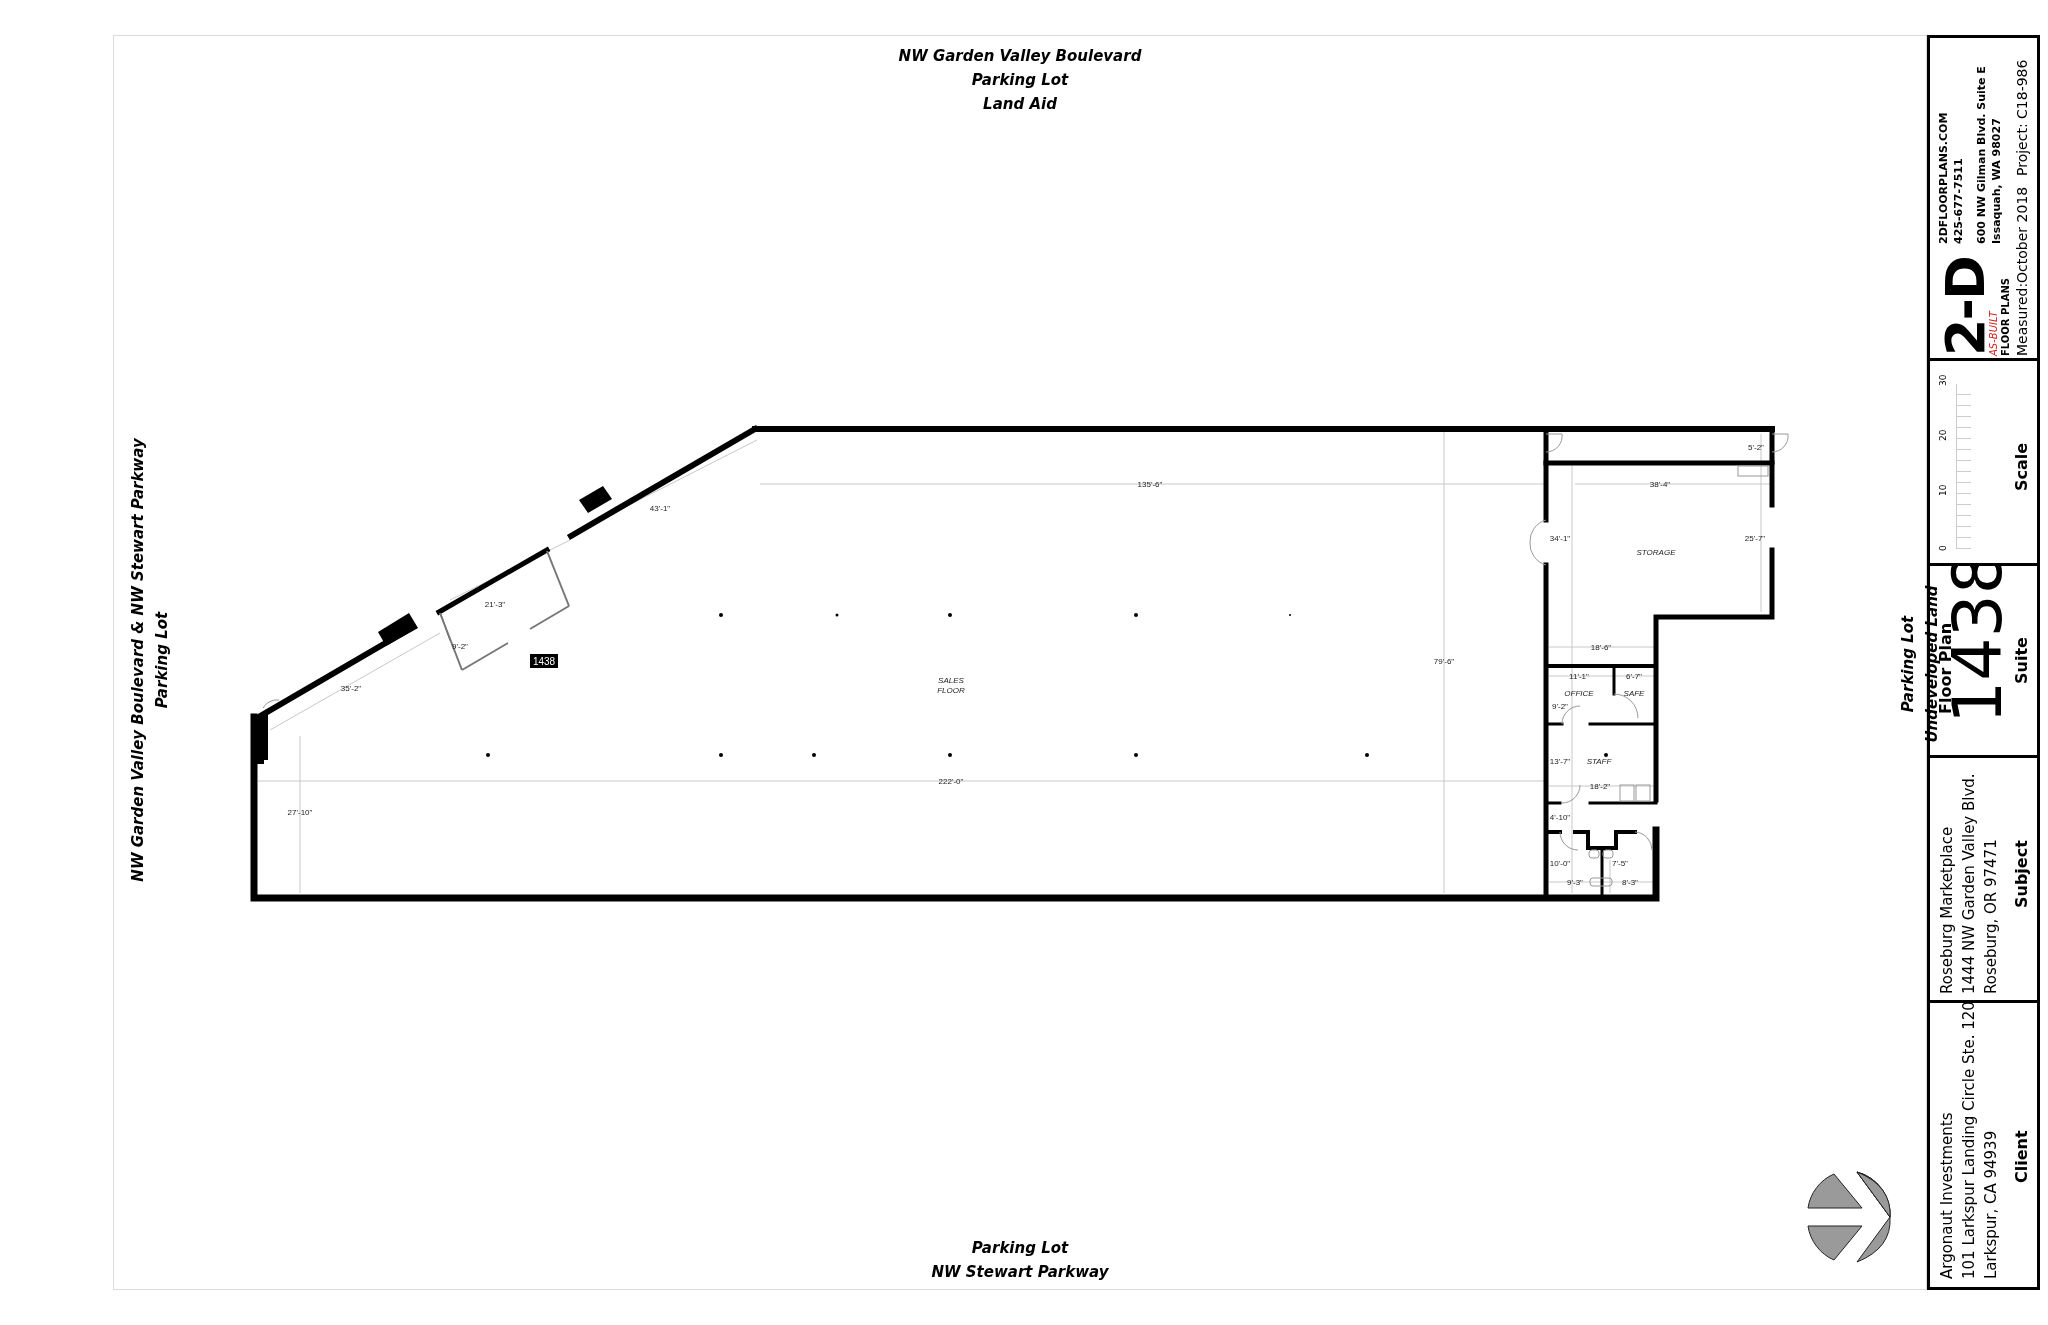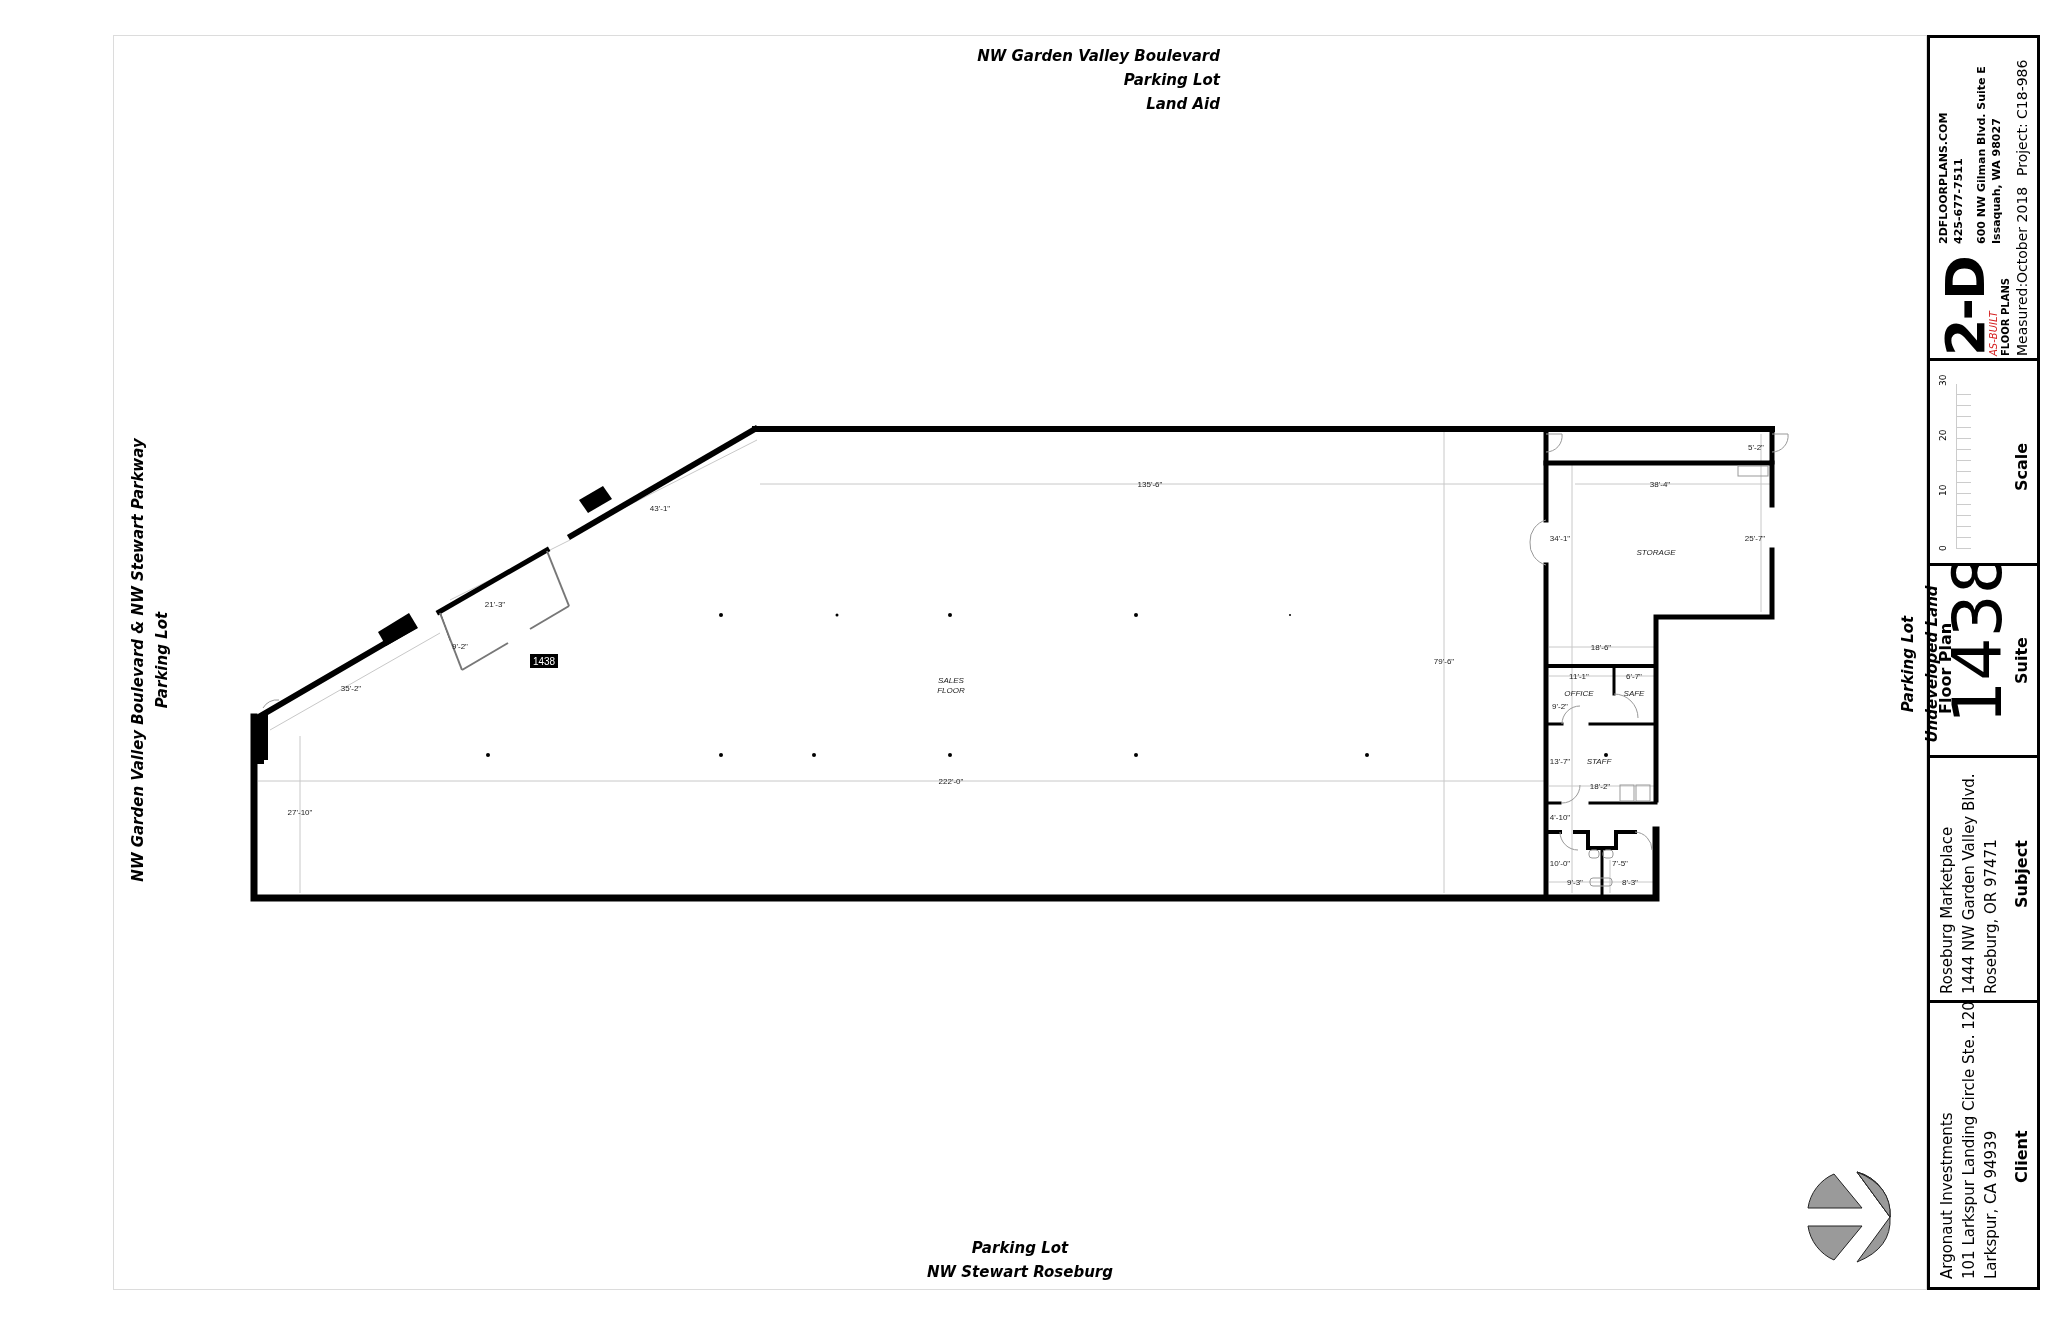--- a/index.html
+++ b/index.html
@@ -16,28 +16,28 @@
   .addr{font-size:15px;line-height:22px;}
   .lbl-b{font-size:16px;font-weight:bold;}
   .dim{font-family:"Liberation Sans",sans-serif;font-size:8px;fill:#222;}
   .room{font-family:"Liberation Sans",sans-serif;font-size:8px;font-style:italic;fill:#222;}
 </style>
 </head>
 <body>
 
 <div class="frame"></div>
 
-<div class="road" style="left:820px;top:44px;width:400px;text-align:right;">
+<div class="road" style="left:820px;top:44px;width:400px;">
   <div>NW Garden Valley Boulevard</div>
   <div>Parking Lot</div>
   <div>Land Aid</div>
 </div>
 <div class="road" style="left:820px;top:1236px;width:400px;">
   <div>Parking Lot</div>
-  <div>NW Stewart Roseburg</div>
+  <div>NW Stewart Parkway</div>
 </div>
 <div class="road vert" style="left:-110px;top:636px;width:520px;">
   <div>NW Garden Valley Boulevard &amp; NW Stewart Parkway</div>
   <div>Parking Lot</div>
 </div>
 <div class="road vert" style="left:1770px;top:640px;width:300px;">
   <div>Parking Lot</div>
   <div>Undeveloped Land</div>
 </div>
 

